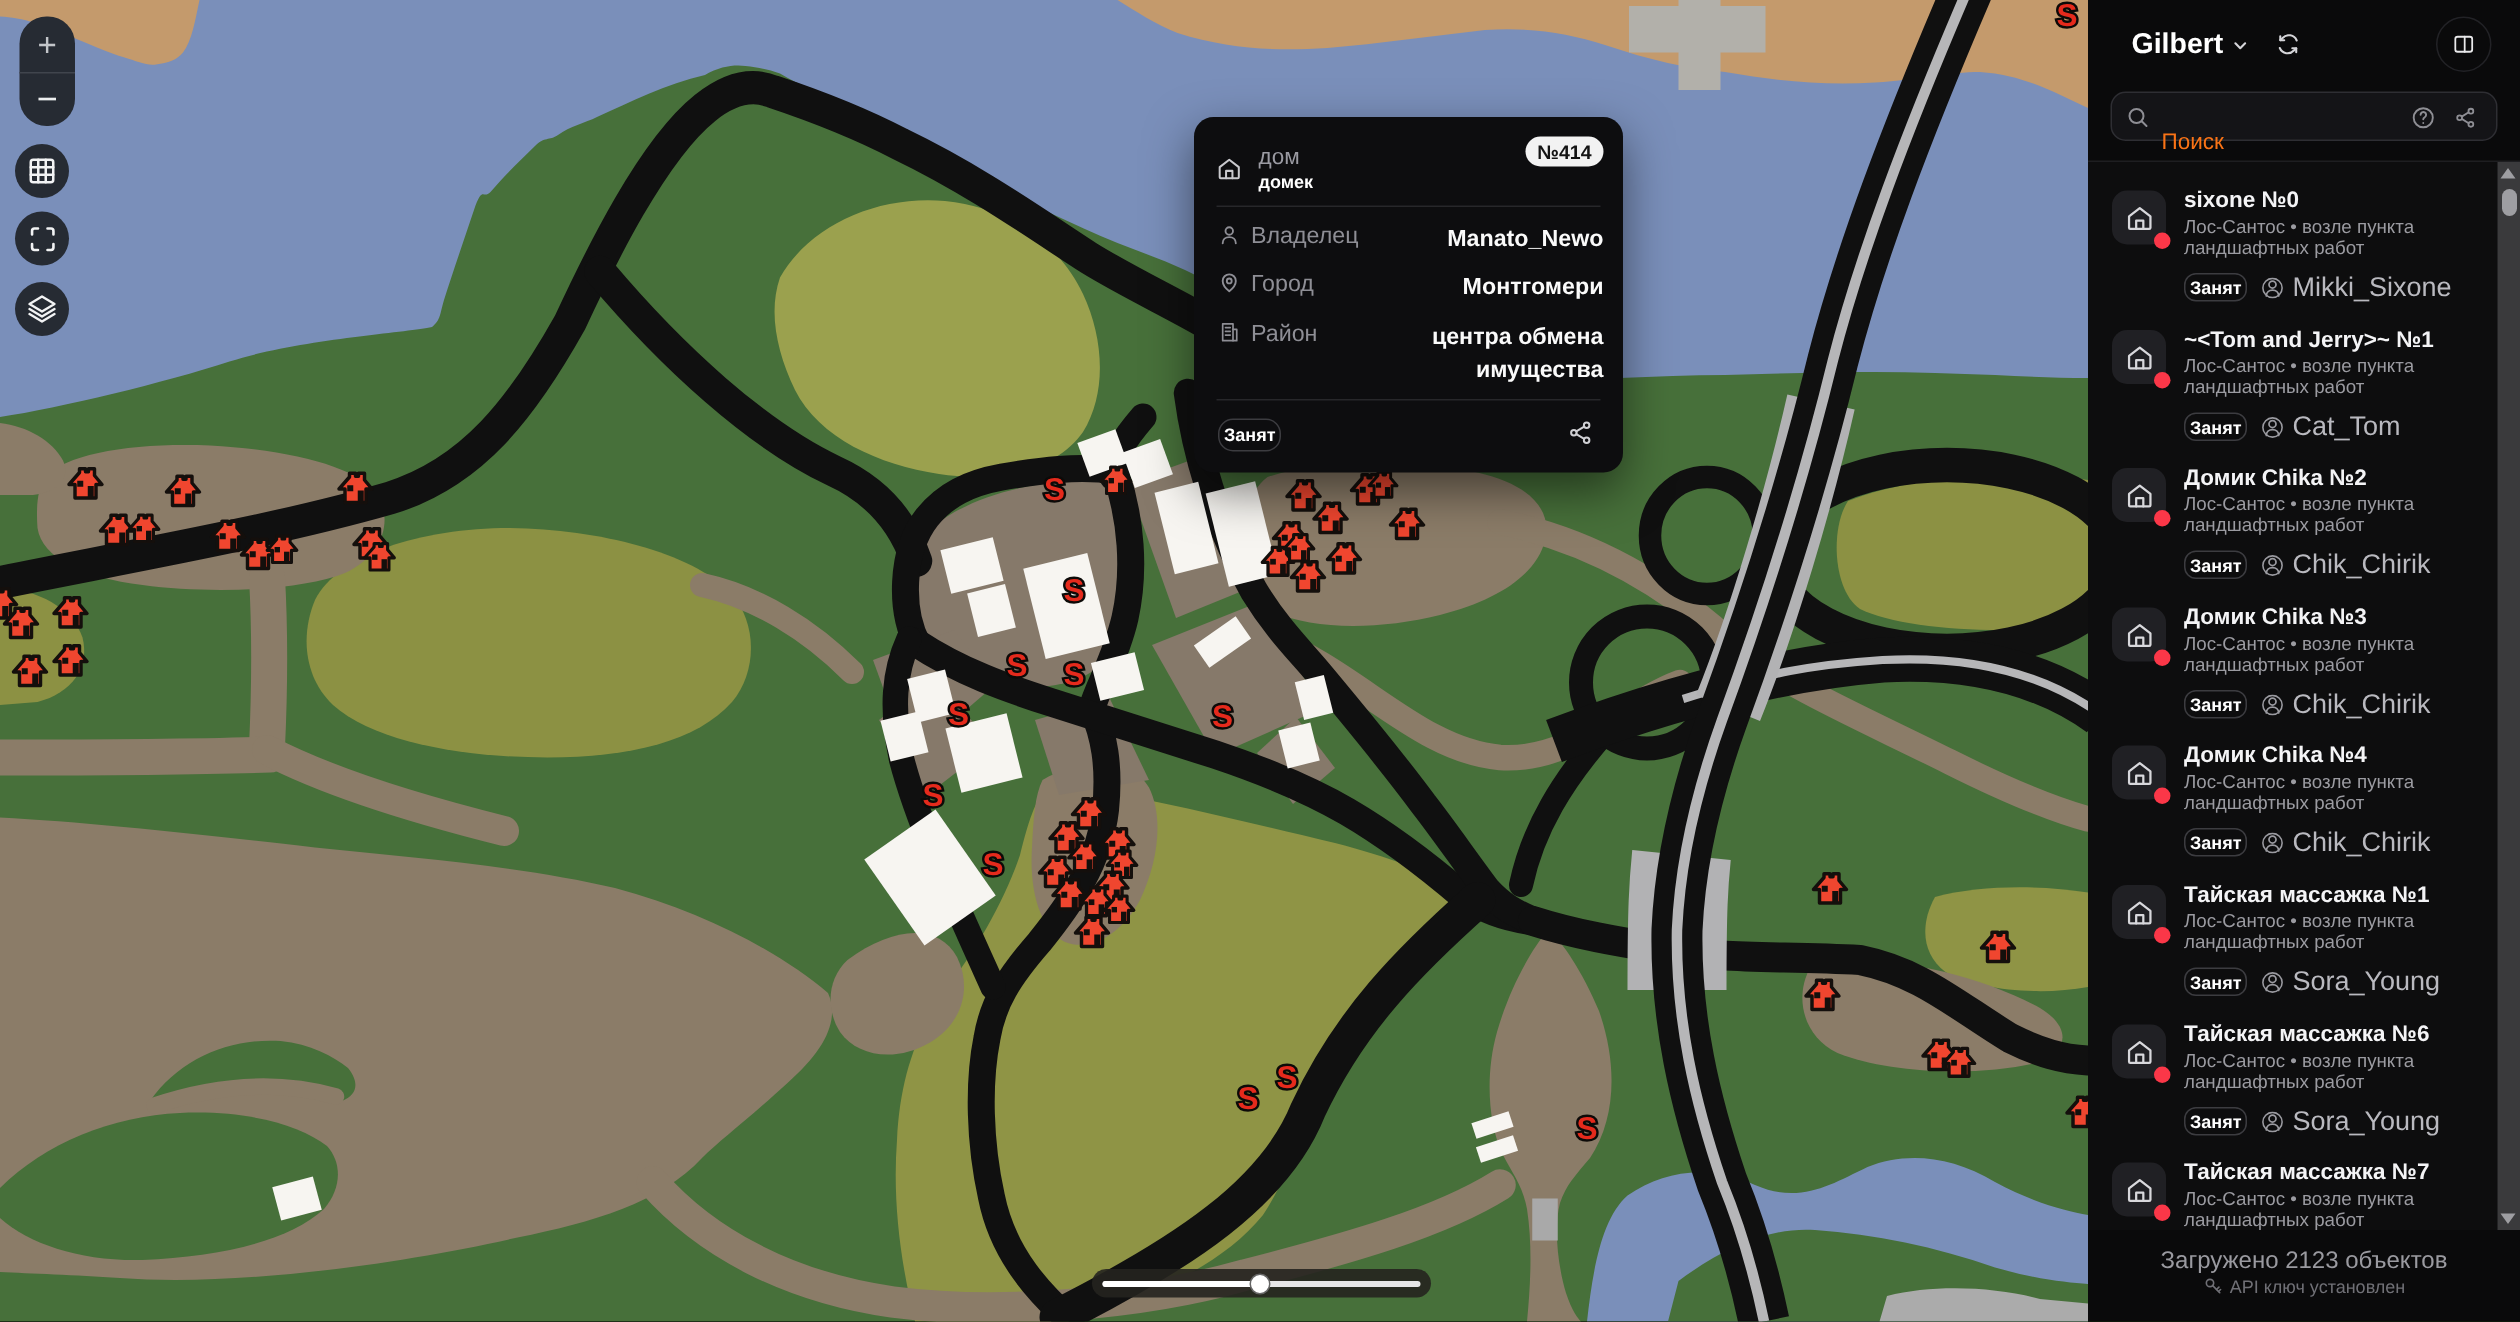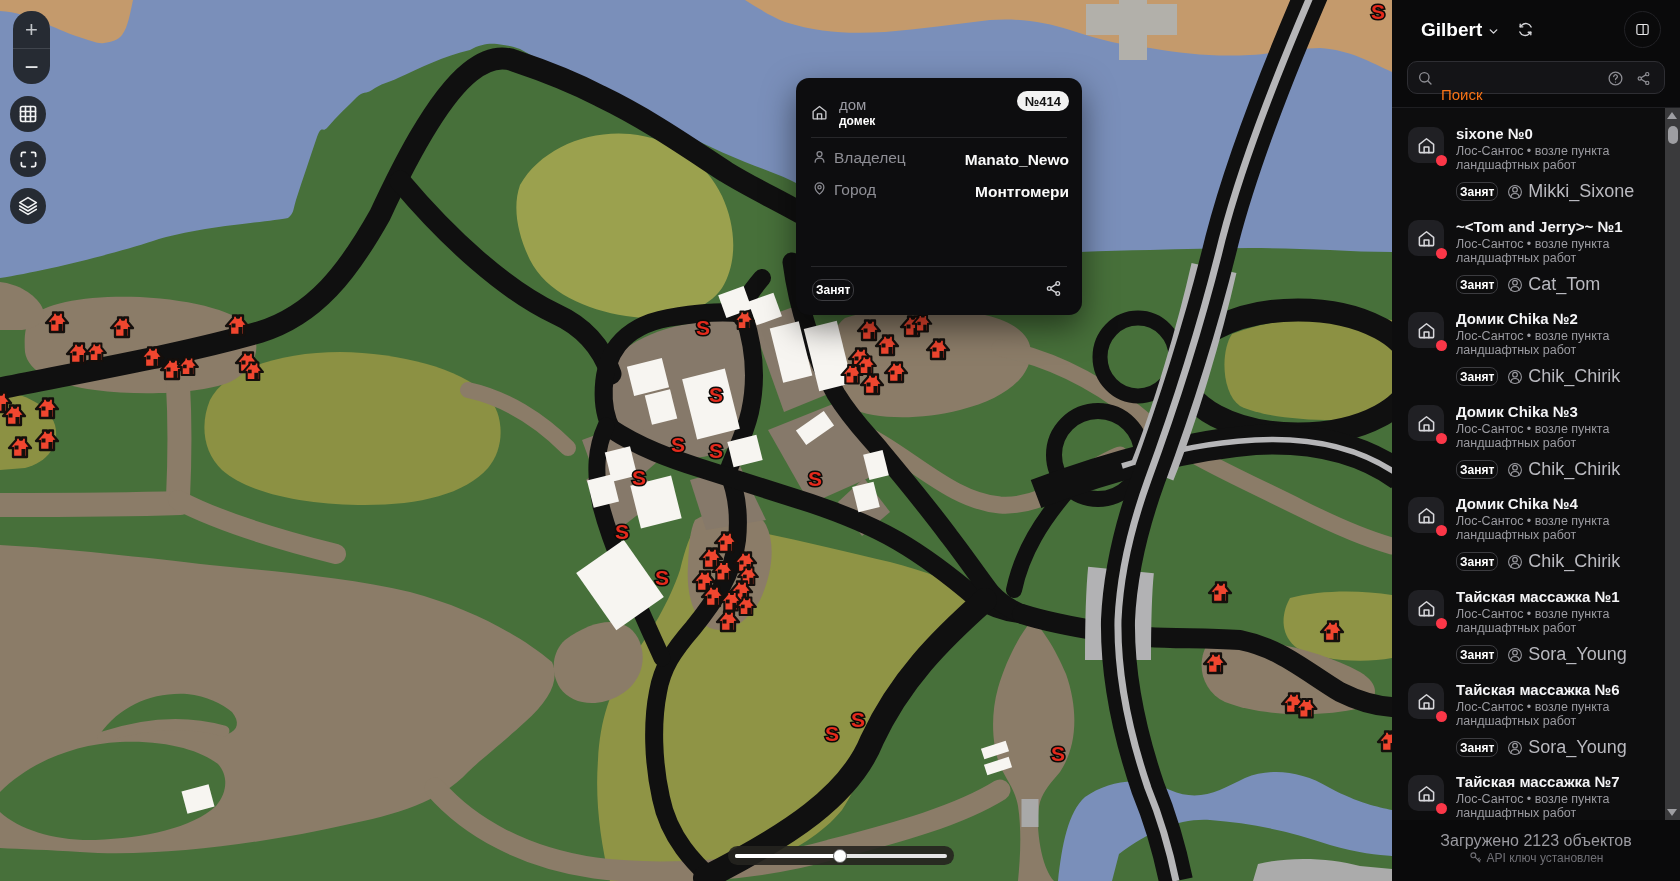--- a/index.html
+++ b/index.html
@@ -254,20 +254,29 @@
         <span class="val">Manato_Newo</span>
       </div>
     <div class="row" style="top:102px">
         <span class="ric"><svg width="15" height="15" viewBox="0 0 24 24" fill="none" stroke="#8e8e95" stroke-width="2.0" stroke-linecap="round" stroke-linejoin="round">
             <path d="M12 21s-7-5.5-7-11a7 7 0 0 1 14 0c0 5.5-7 11-7 11z"></path>
             <circle cx="12" cy="10" r="2.6"></circle>
           </svg></span>
         <span class="lab">Город</span>
         <span class="val">Монтгомери</span>
       </div>
+    <div class="row" style="top:135px; height:48px">
+        <span class="ric"><svg width="15" height="15" viewBox="0 0 24 24" fill="none" stroke="#8e8e95" stroke-width="1.8" stroke-linecap="round" stroke-linejoin="round">
+            <rect x="5" y="3" width="11" height="18"></rect>
+            <path d="M16 9h4v12h-4"></path>
+            <path d="M8 7h2M11 7h2M8 11h2M11 11h2M8 15h2M11 15h2"></path>
+          </svg></span>
+        <span class="lab">Район</span>
+        <span class="val">центра обмена<br>имущества</span>
+      </div>
     <div class="div2"></div>
     <div class="zpill">Занят</div>
     <div class="pshare"><svg width="17" height="17" viewBox="0 0 24 24" fill="none" stroke="#d0d0d4" stroke-width="1.9" stroke-linecap="round" stroke-linejoin="round">
           <circle cx="18" cy="5" r="2.6"></circle>
           <circle cx="6" cy="12" r="2.6"></circle>
           <circle cx="18" cy="19" r="2.6"></circle>
           <path d="M8.3 10.8l7.4-4.6M8.3 13.2l7.4 4.6"></path>
         </svg></div>
   </div>
 

